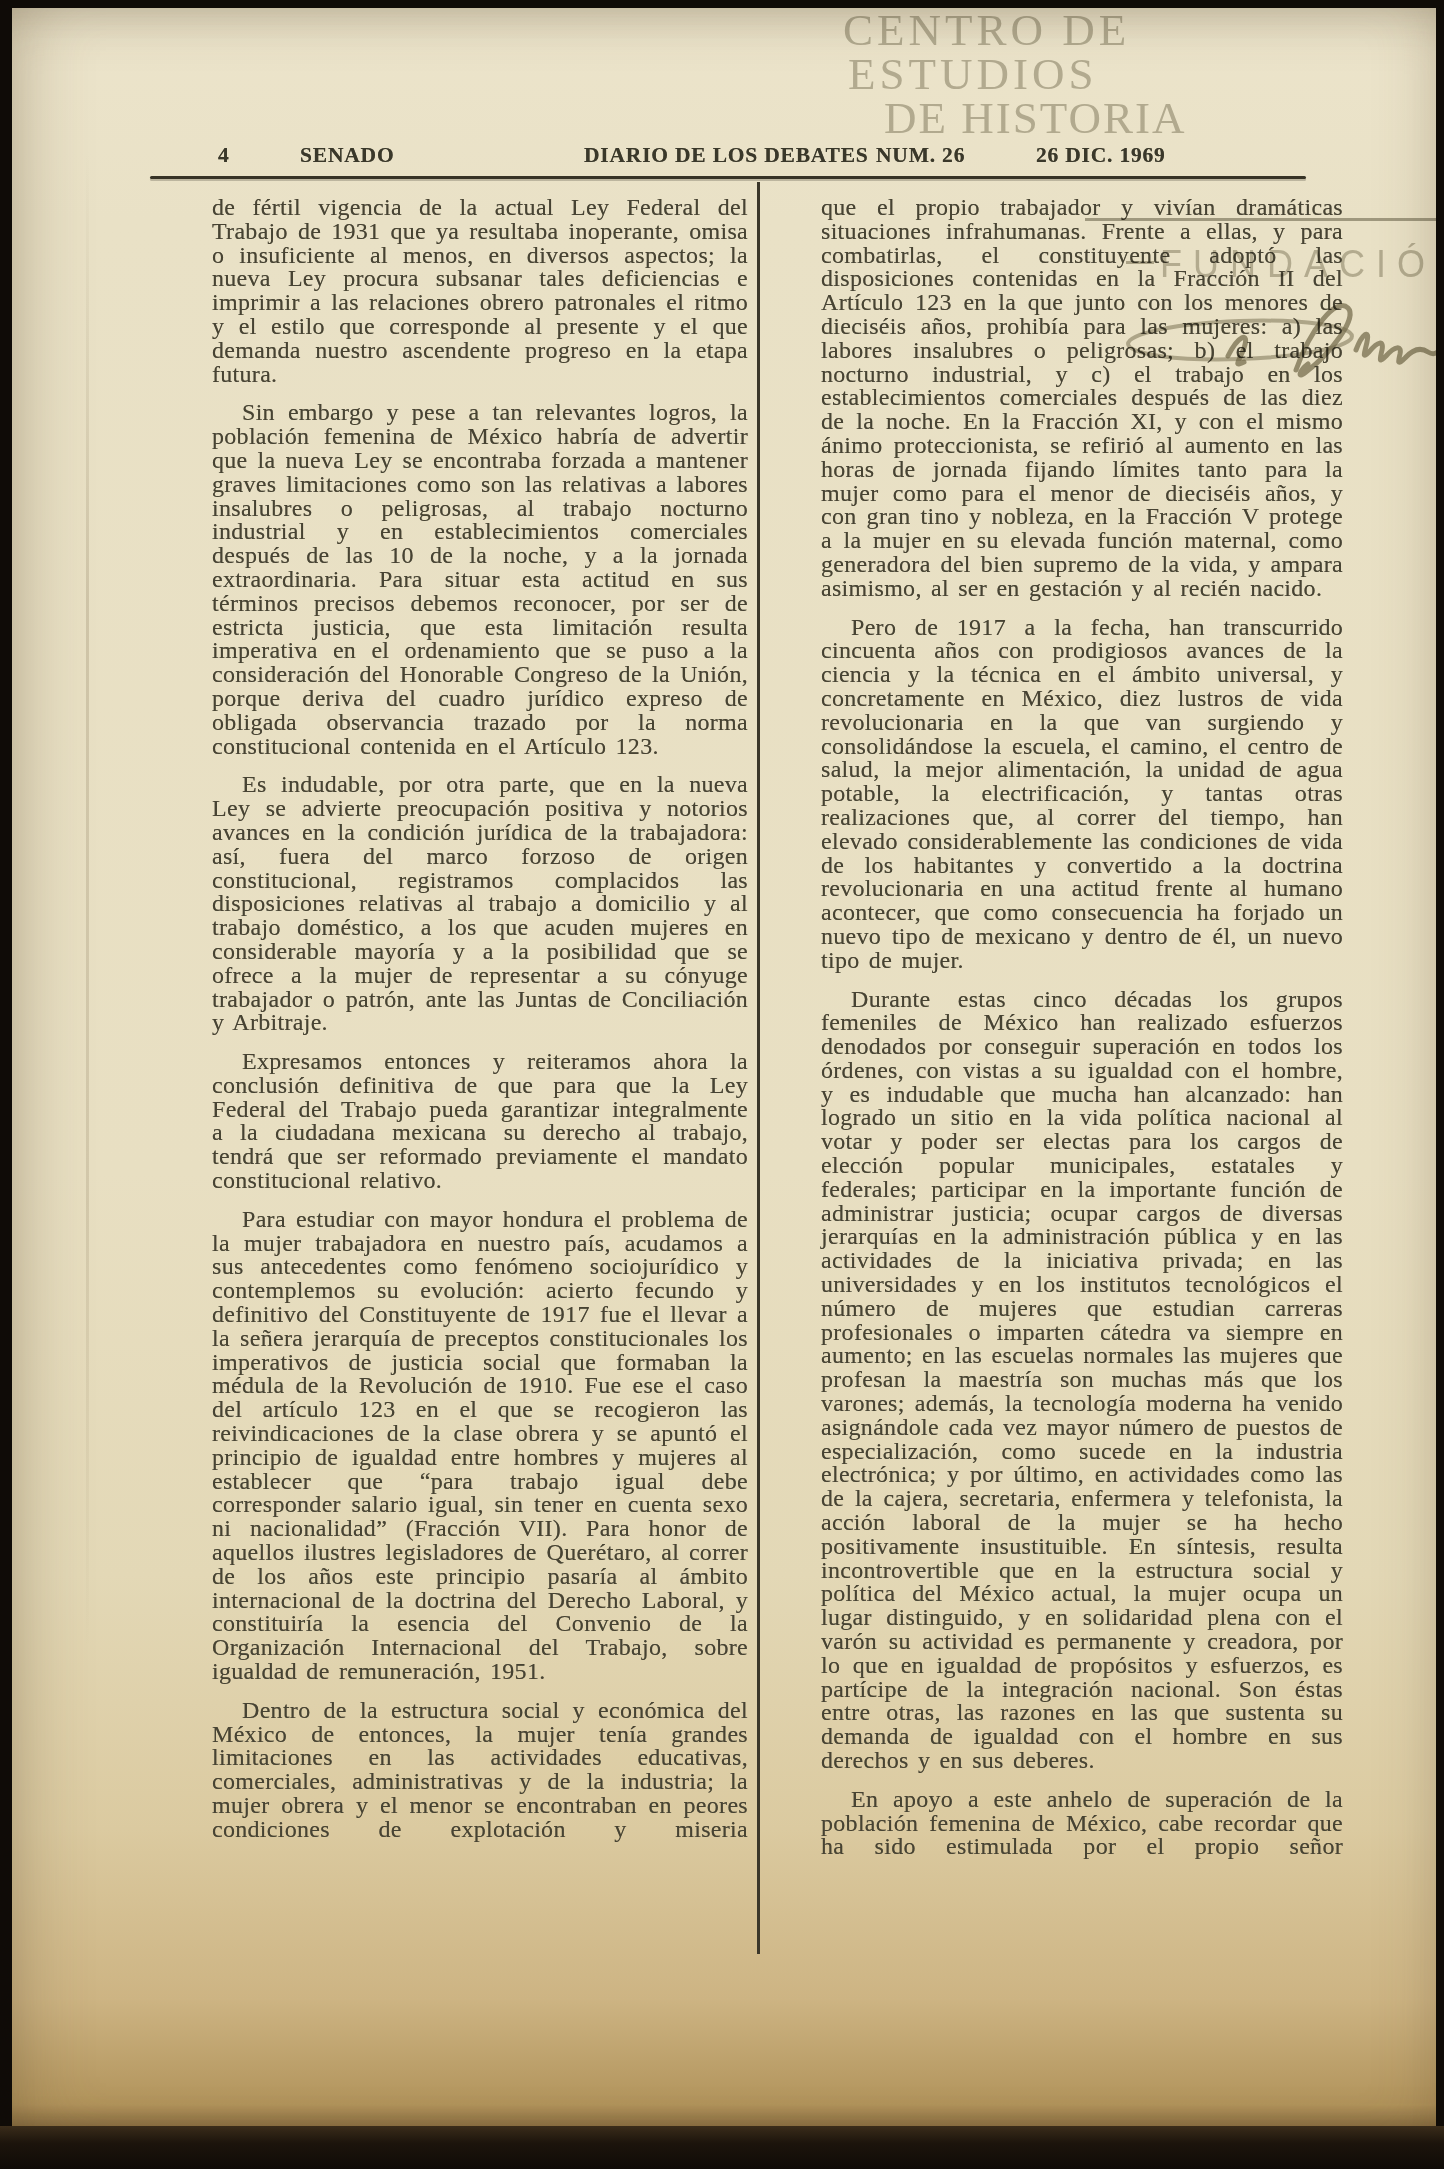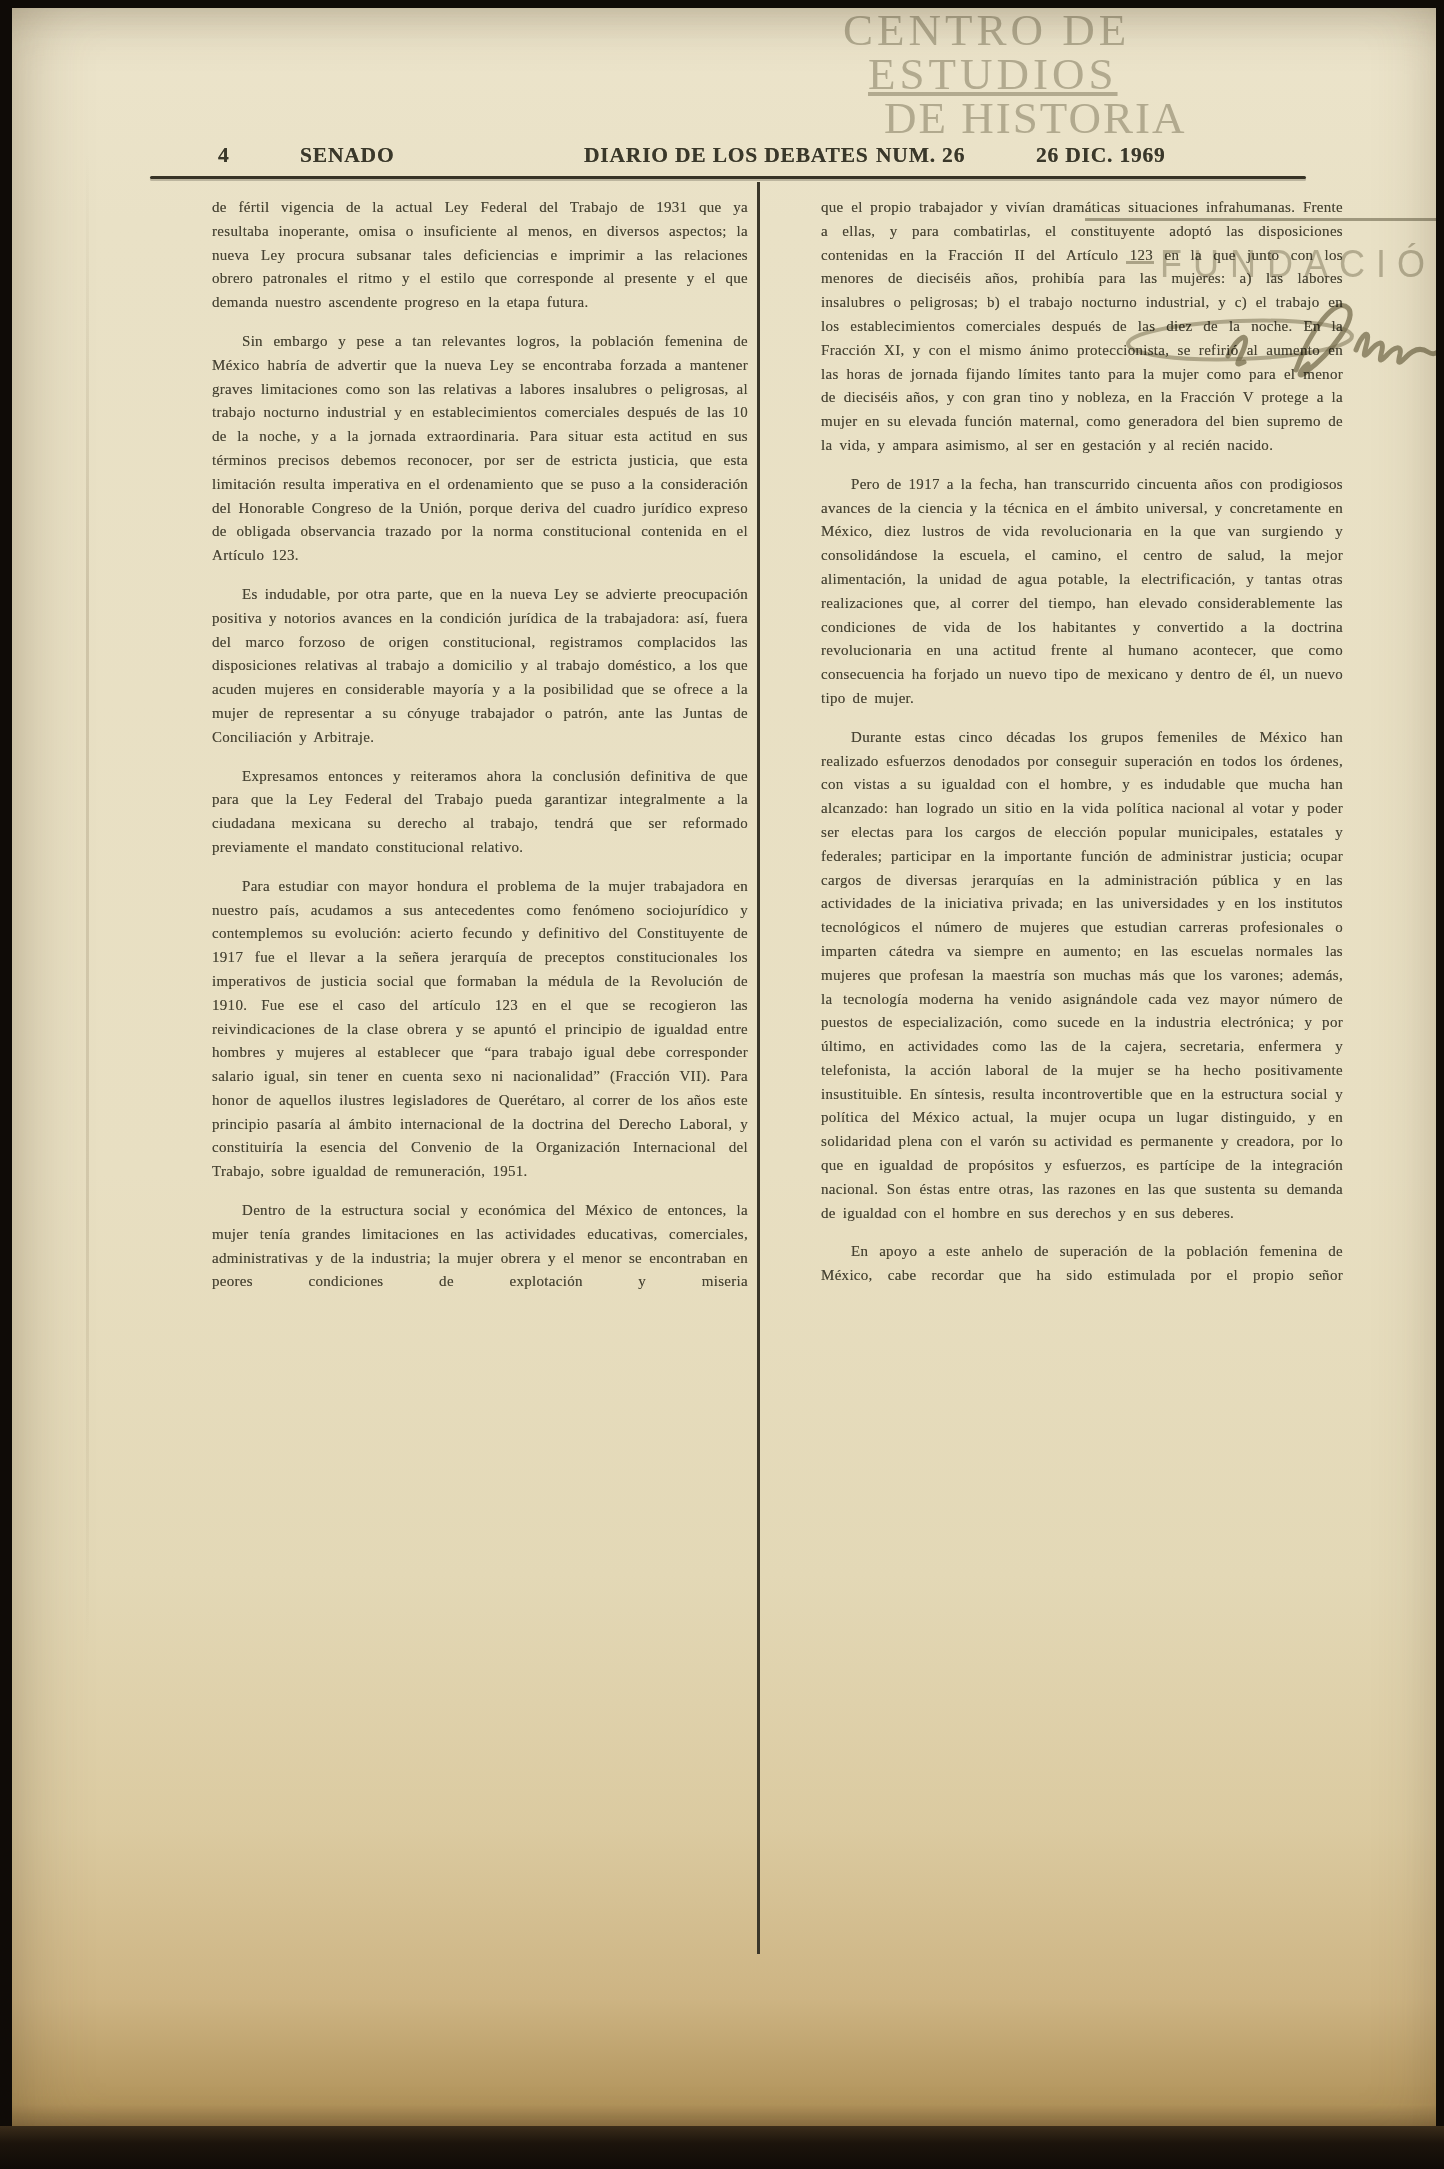--- a/index.html
+++ b/index.html
@@ -35,21 +35,21 @@
   .hdr-issue{left:876px;}
   .hdr-date{left:1036px;}
   .rule{
     position:absolute;left:150px;top:176px;width:1156px;height:3px;
     background:#373326;border-radius:2px;
     box-shadow:0 2px 0 rgba(55,51,38,.25);
   }
   
   .col{
     position:absolute;top:196px;
-    font-size:15px;line-height:23.8px;
+    font-size:24px;line-height:23.8px;
     letter-spacing:.3px;word-spacing:3px;
     color:#474333;
     text-align:justify;
     text-shadow:0 0 .6px rgba(70,66,50,.55);
   }
   .col p{margin:0 0 15px 0;text-indent:30px;}
   .col p:first-child{text-indent:0;}
   .col p:last-child{margin-bottom:0;text-align-last:justify;}
   .col-left{left:212px;width:536px;}
   .col-right{left:821px;width:522px;}
@@ -59,21 +59,21 @@
   }
   
   .watermark{position:absolute;left:0;top:0;width:1444px;height:2169px;
     pointer-events:none;mix-blend-mode:multiply;}
   .wm-line{
     position:absolute;font-family:"Liberation Serif",serif;
     font-size:45px;letter-spacing:4px;color:rgba(136,132,114,.52);
     white-space:nowrap;
   }
   .wm-l1{left:843px;top:4px;text-align:center;}
-  .wm-l2{left:868px;top:48px;text-decoration:underline;}
+  .wm-l2{left:848px;top:48px;}
   .wm-l3{left:884px;top:92px;letter-spacing:2px;}
   .wm-l4{left:940px;top:136px;letter-spacing:3px;}
   .wm-underline{
     position:absolute;left:1085px;top:218px;width:359px;height:3px;
     background:rgba(108,103,86,.55);
   }
   .wm-dash{
     position:absolute;left:1126px;top:261px;width:28px;height:3px;
     background:rgba(130,125,106,.55);
   }

